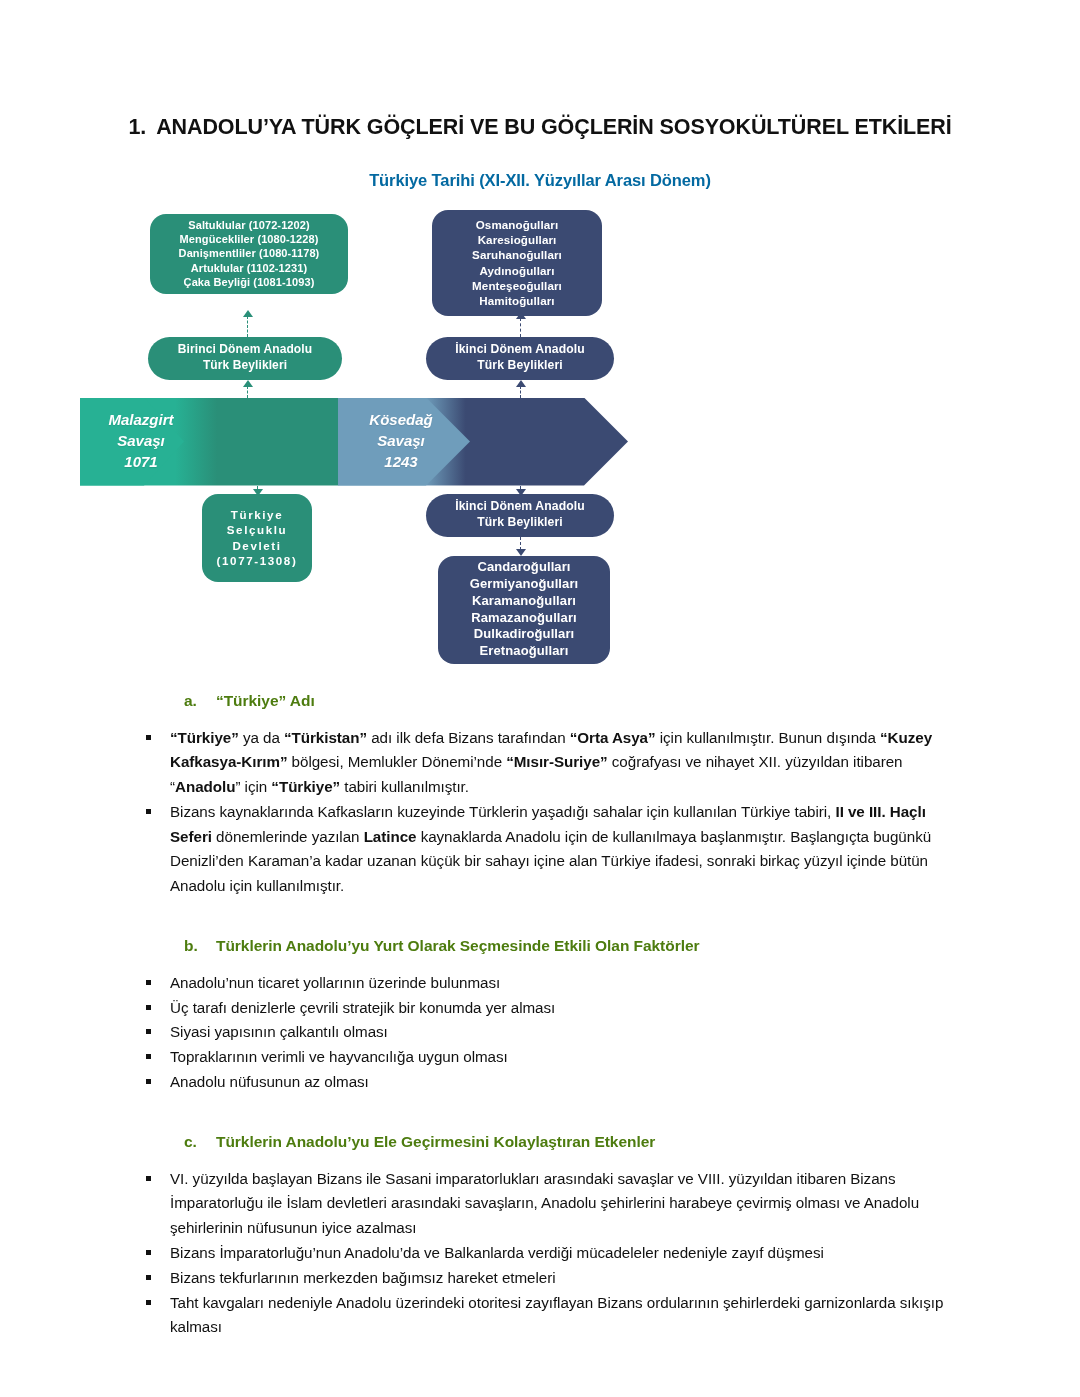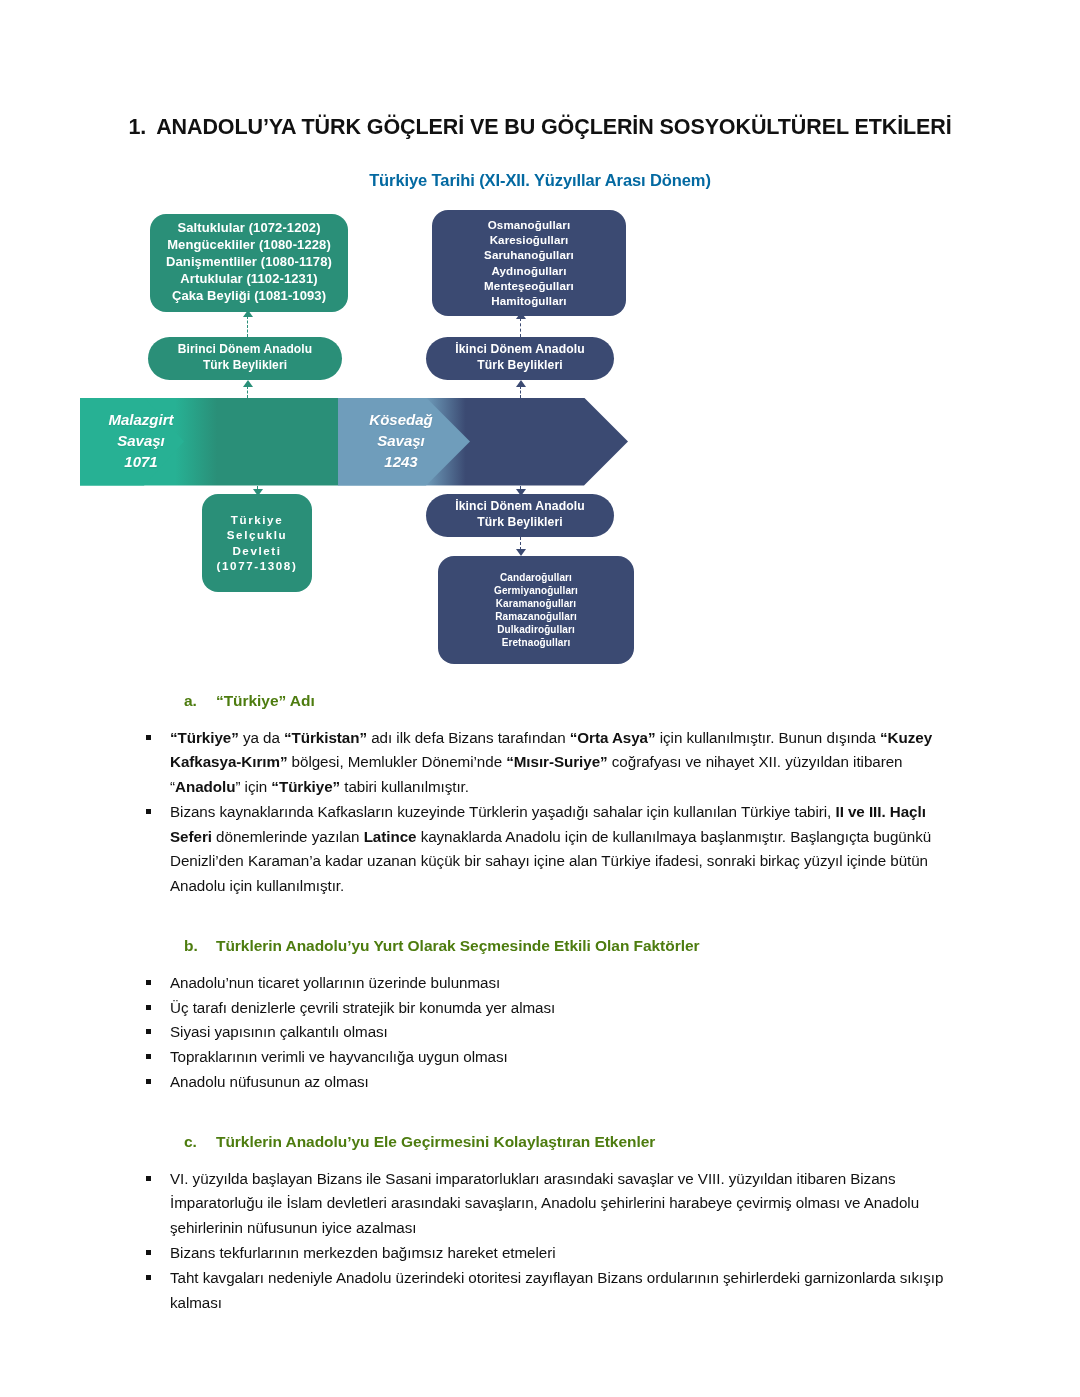--- a/index.html
+++ b/index.html
@@ -74,47 +74,47 @@
   .node span { display: block; line-height: 1.30; }
 
   .green  { background: #2a8f78; }
   .navy   { background: #3b4a72; }
 
   .r-big  { border-radius: 16px; }
   .r-pill { border-radius: 26px; }
 
   
   #n-birinci-liste {
-    left: 70px;  top: 10px;  width: 198px; height: 98px;
-    font-size: 13px;
+    left: 70px;  top: 10px;  width: 198px; height: 80px;
+    font-size: 11px;
   }
   #n-ikinci-liste {
-    left: 352px; top: 6px;   width: 194px; height: 106px;
+    left: 352px; top: 6px;   width: 170px; height: 106px;
     font-size: 11.6px;
   }
   #n-birinci-pill {
     left: 68px;  top: 133px; width: 194px; height: 43px;
     font-size: 12px;
   }
   #n-ikinci-pill-top {
     left: 346px; top: 133px; width: 188px; height: 43px;
     font-size: 12.2px;
   }
   #n-tsd {
-    left: 122px; top: 290px; width: 110px; height: 98px;
+    left: 122px; top: 290px; width: 110px; height: 88px;
     font-size: 11.6px;
     letter-spacing: 1.6px;
   }
   #n-ikinci-pill-bot {
     left: 346px; top: 290px; width: 188px; height: 43px;
     font-size: 12.2px;
   }
   #n-candar-liste {
-    left: 358px; top: 352px; width: 196px; height: 108px;
-    font-size: 10px;
+    left: 358px; top: 352px; width: 172px; height: 108px;
+    font-size: 13px;
   }
 
   
   .timeline {
     position: absolute;
     left: 0; top: 194px;
     width: 548px; height: 88px; font-style: italic;
   }
   .chev {
     position: absolute;
@@ -352,18 +352,19 @@
     </ul>
 
     <div class="gap-c"></div>
 
     <h3 class="sub-head">
       <span class="ltr">c.</span><span>Türklerin Anadolu’yu Ele Geçirmesini Kolaylaştıran Etkenler</span>
     </h3>
     <div class="gap-a"></div>
     <ul class="bullets">
       <li>VI. yüzyılda başlayan Bizans ile Sasani imparatorlukları arasındaki savaşlar ve VIII. yüzyıldan itibaren Bizans İmparatorluğu ile İslam devletleri arasındaki savaşların, Anadolu şehirlerini harabeye çevirmiş olması ve Anadolu şehirlerinin nüfusunun iyice azalması</li>
+      <li>Bizans İmparatorluğu’nun Anadolu’da ve Balkanlarda verdiği mücadeleler nedeniyle zayıf düşmesi</li>
       <li>Bizans tekfurlarının merkezden bağımsız hareket etmeleri</li>
       <li>Taht kavgaları nedeniyle Anadolu üzerindeki otoritesi zayıflayan Bizans ordularının şehirlerdeki garnizonlarda sıkışıp kalması</li>
     </ul>
 
   </div>
 </div>
 
 </body></html>

